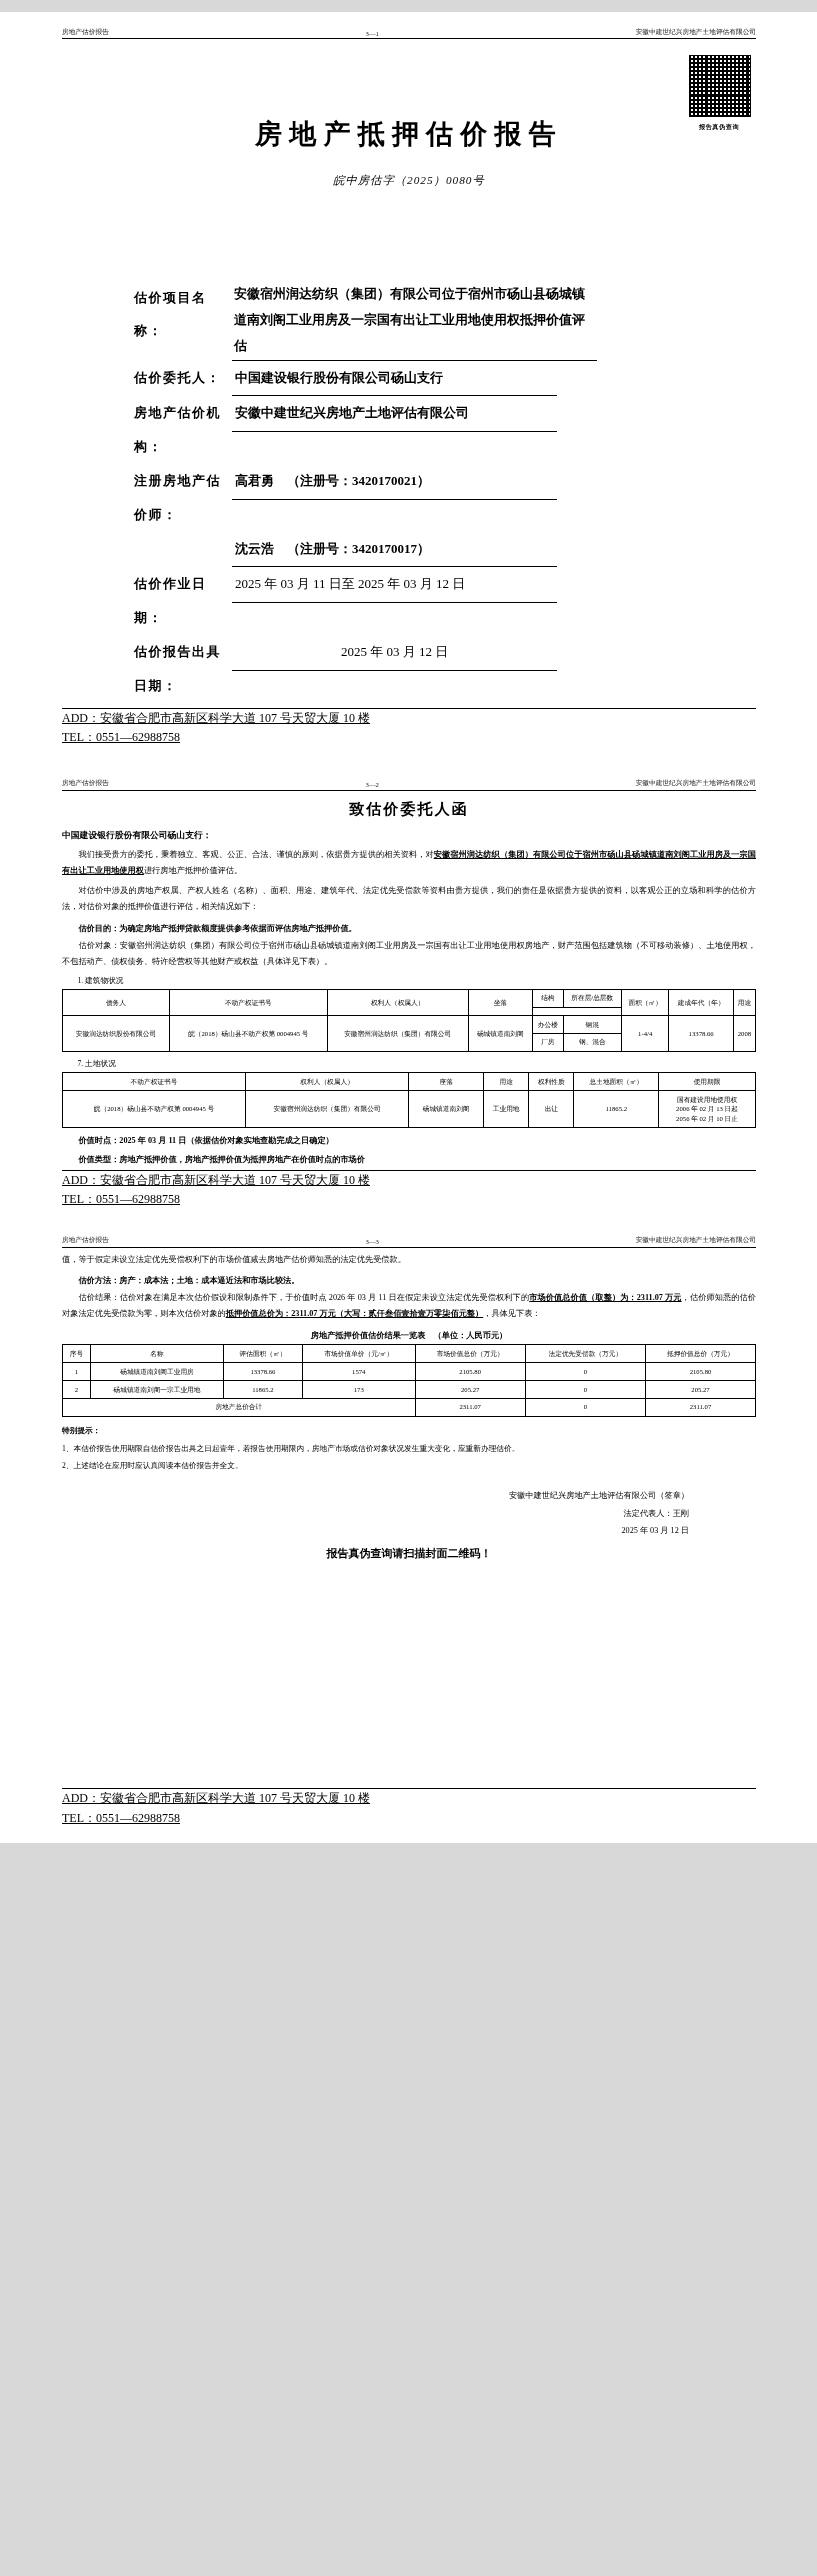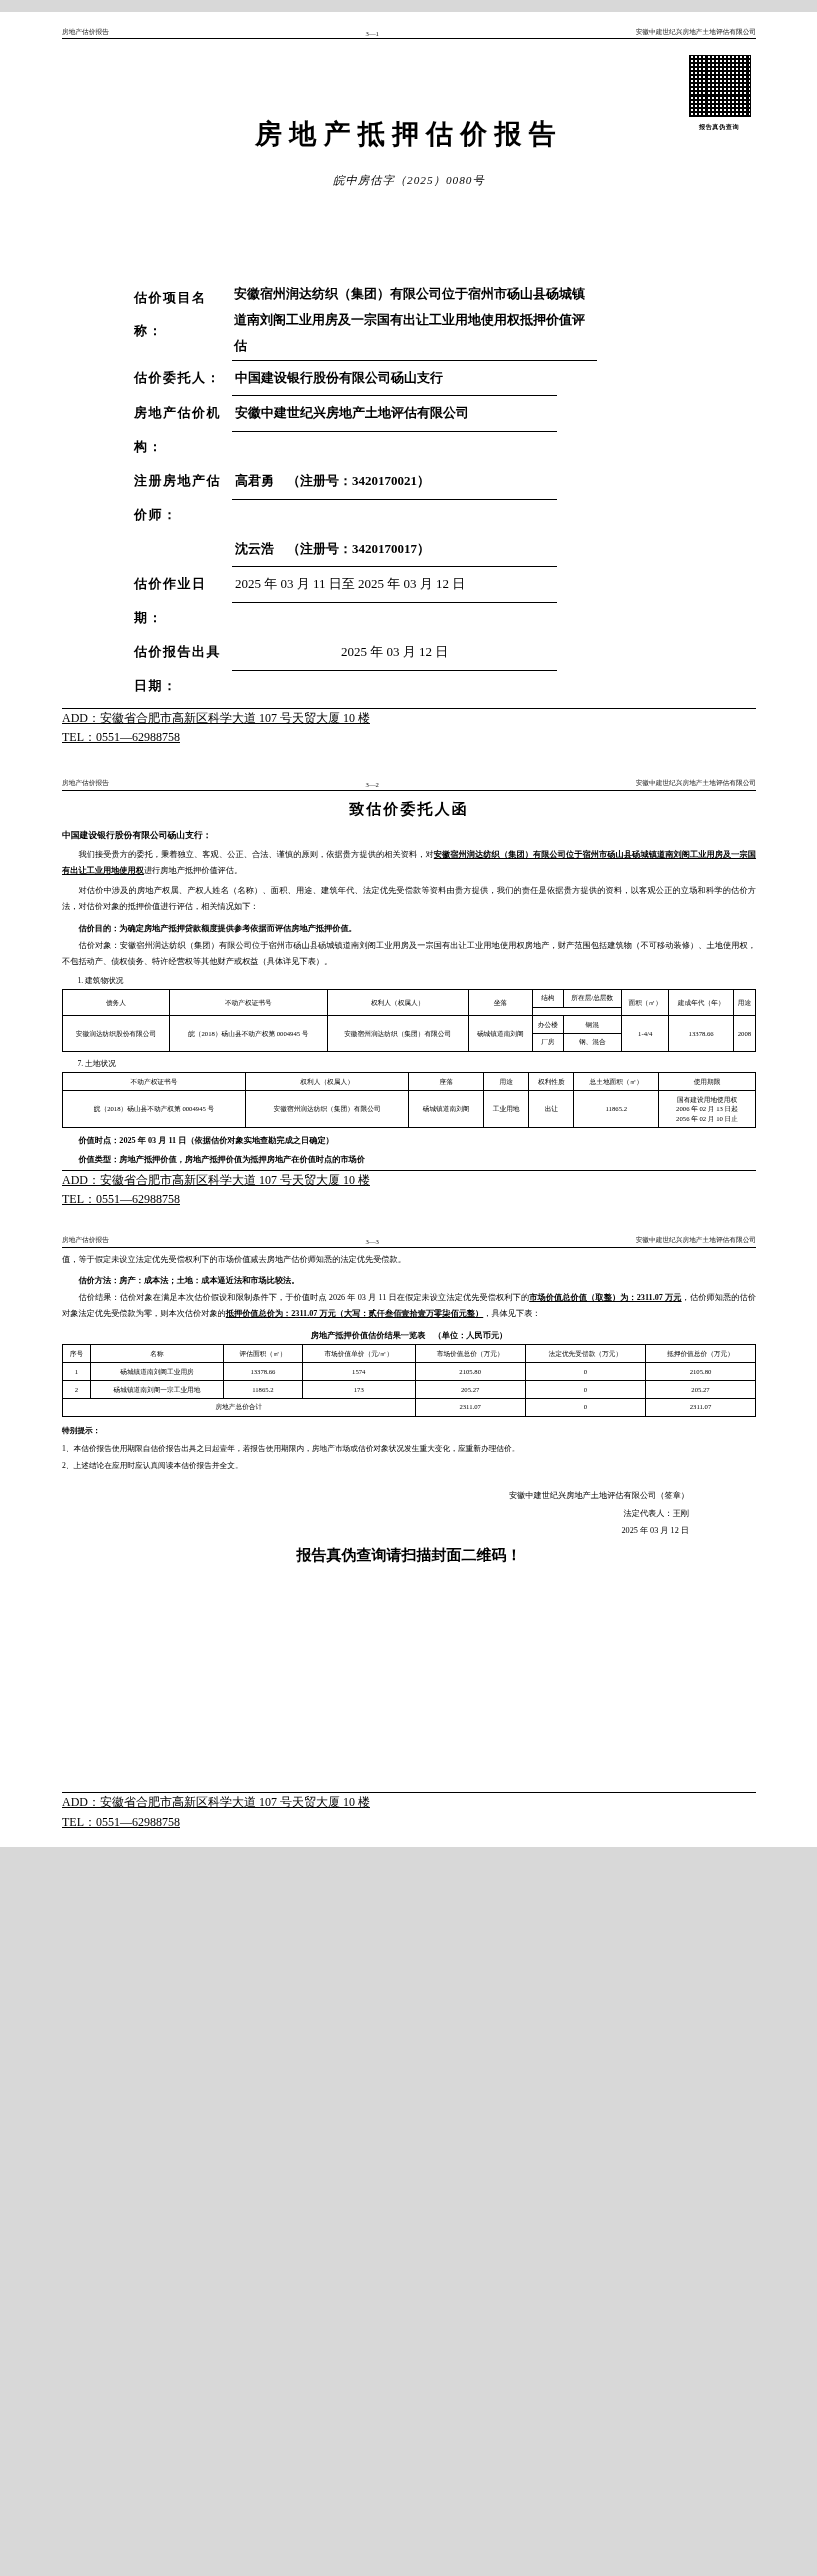--- a/index.html
+++ b/index.html
@@ -155,21 +155,21 @@
   .note { font-size: 7.7px; line-height: 1.9; margin: 3.1px 0; }
   .sign-block {
     margin-top: 13.4px;
     text-align: right;
     font-size: 8.2px;
     line-height: 2.1;
     padding-right: 67px;
   }
   .sign-final {
     text-align: center;
-    font-size: 15px;
+    font-size: 11px;
     font-weight: bold;
     margin-top: 7.2px;
   }
   .spacer-lg { height: 222px; }
   .hr-top { border-top: 0.5px solid #000; margin-top: 5.2px; }
 </style>
 </head>
 <body>
 
 <div class="page">

